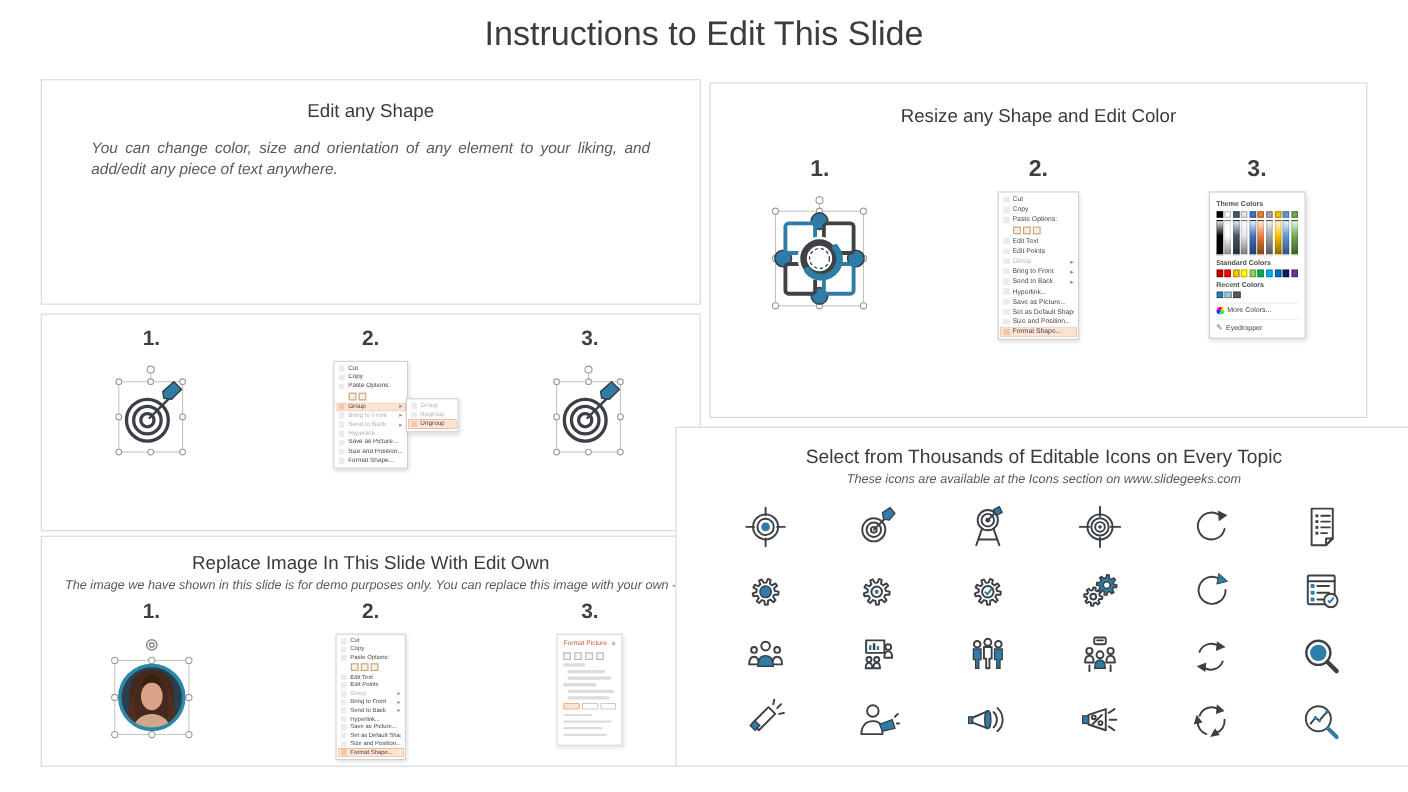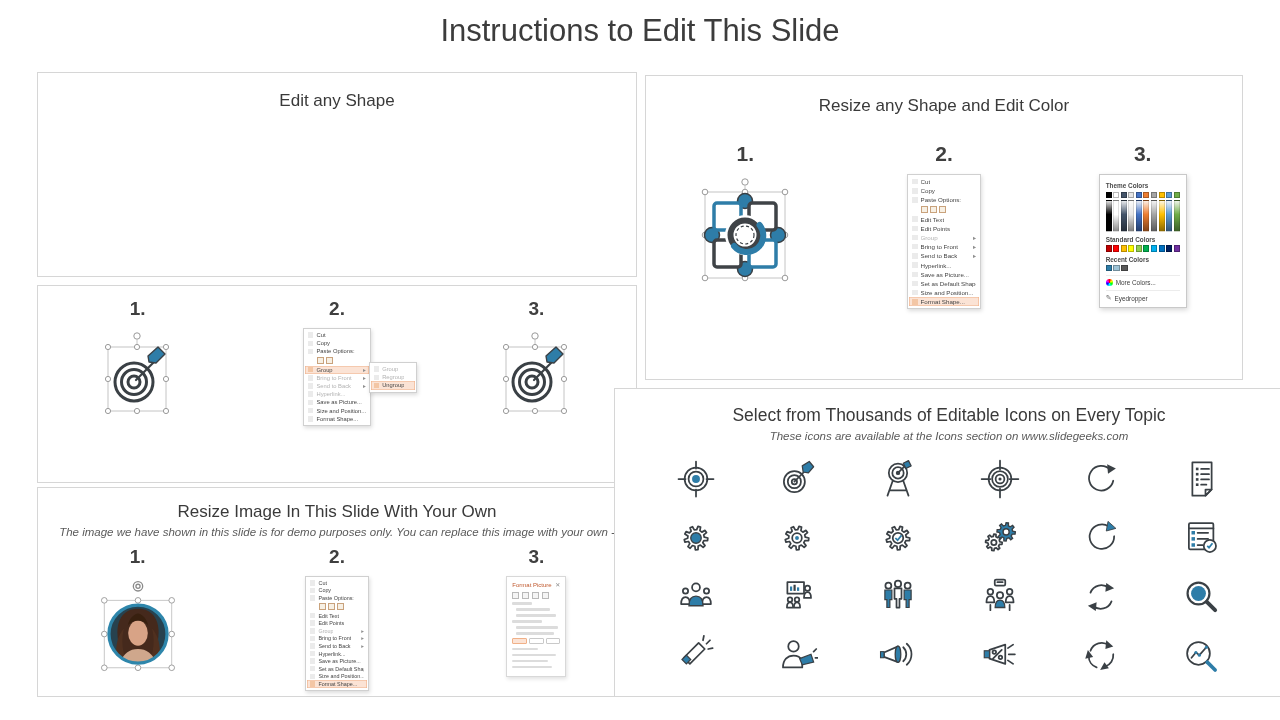--- a/index.html
+++ b/index.html
@@ -72,20 +72,21 @@
   .ik .sqT{fill:#fff;stroke:#2e7da8;stroke-width:3.5}
   .ik .sqD{fill:#fff;stroke:#3f4347;stroke-width:3.5}
 </style>
 </head>
 <body>
 
 <h1 class="slide-title">Instructions to Edit This Slide</h1>
 
 <section class="panel" id="pA">
   <h2 class="ptitle">Edit any Shape</h2>
+  <p class="pbody" style="margin-top:14px">You can change color, size and orientation of any element to your liking, and add/edit any piece of text anywhere.</p>
 </section>
 
 <section class="panel" id="pB">
   <div class="steps">
     <div class="step">
       <div class="num">1.</div>
       <div class="art">
           <svg class="ik" width="78" height="98" viewBox="0 0 78 98">
             <circle cx="38" cy="8" r="3.2" class="h"></circle>
             <line x1="38" y1="11.2" x2="38" y2="19" class="g"></line>
@@ -194,21 +195,21 @@
             <circle cx="35" cy="54" r="6" class="s3"></circle>
             <line x1="37" y1="52" x2="55" y2="34" class="s2"></line>
             <polygon class="dart" points="49,28 59,19 66,26 57,35 50,34"></polygon>
           </svg>
         </div>
     </div>
   </div>
 </section>
 
 <section class="panel" id="pC">
-  <h2 class="ptitle" style="margin-top:14px">Resize Image In This Slide With Your Own</h2>
+  <h2 class="ptitle" style="margin-top:14px">Replace Image In This Slide With Edit Own</h2>
   <p class="psub">The image we have shown in this slide is for demo purposes only. You can replace this image with your own -</p>
   <div class="steps" style="margin-top:8px">
     <div class="step">
       <div class="num">1.</div>
       <div class="art">
           <svg class="ik" width="90" height="103" viewBox="0 0 96 110">
             <circle cx="48" cy="11" r="5" class="rot"></circle>
             <circle cx="48" cy="11" r="2.2" class="rot"></circle>
             <rect x="12" y="26" width="72" height="72" class="sb"></rect>
             <circle cx="12" cy="26" r="3" class="h"></circle>

